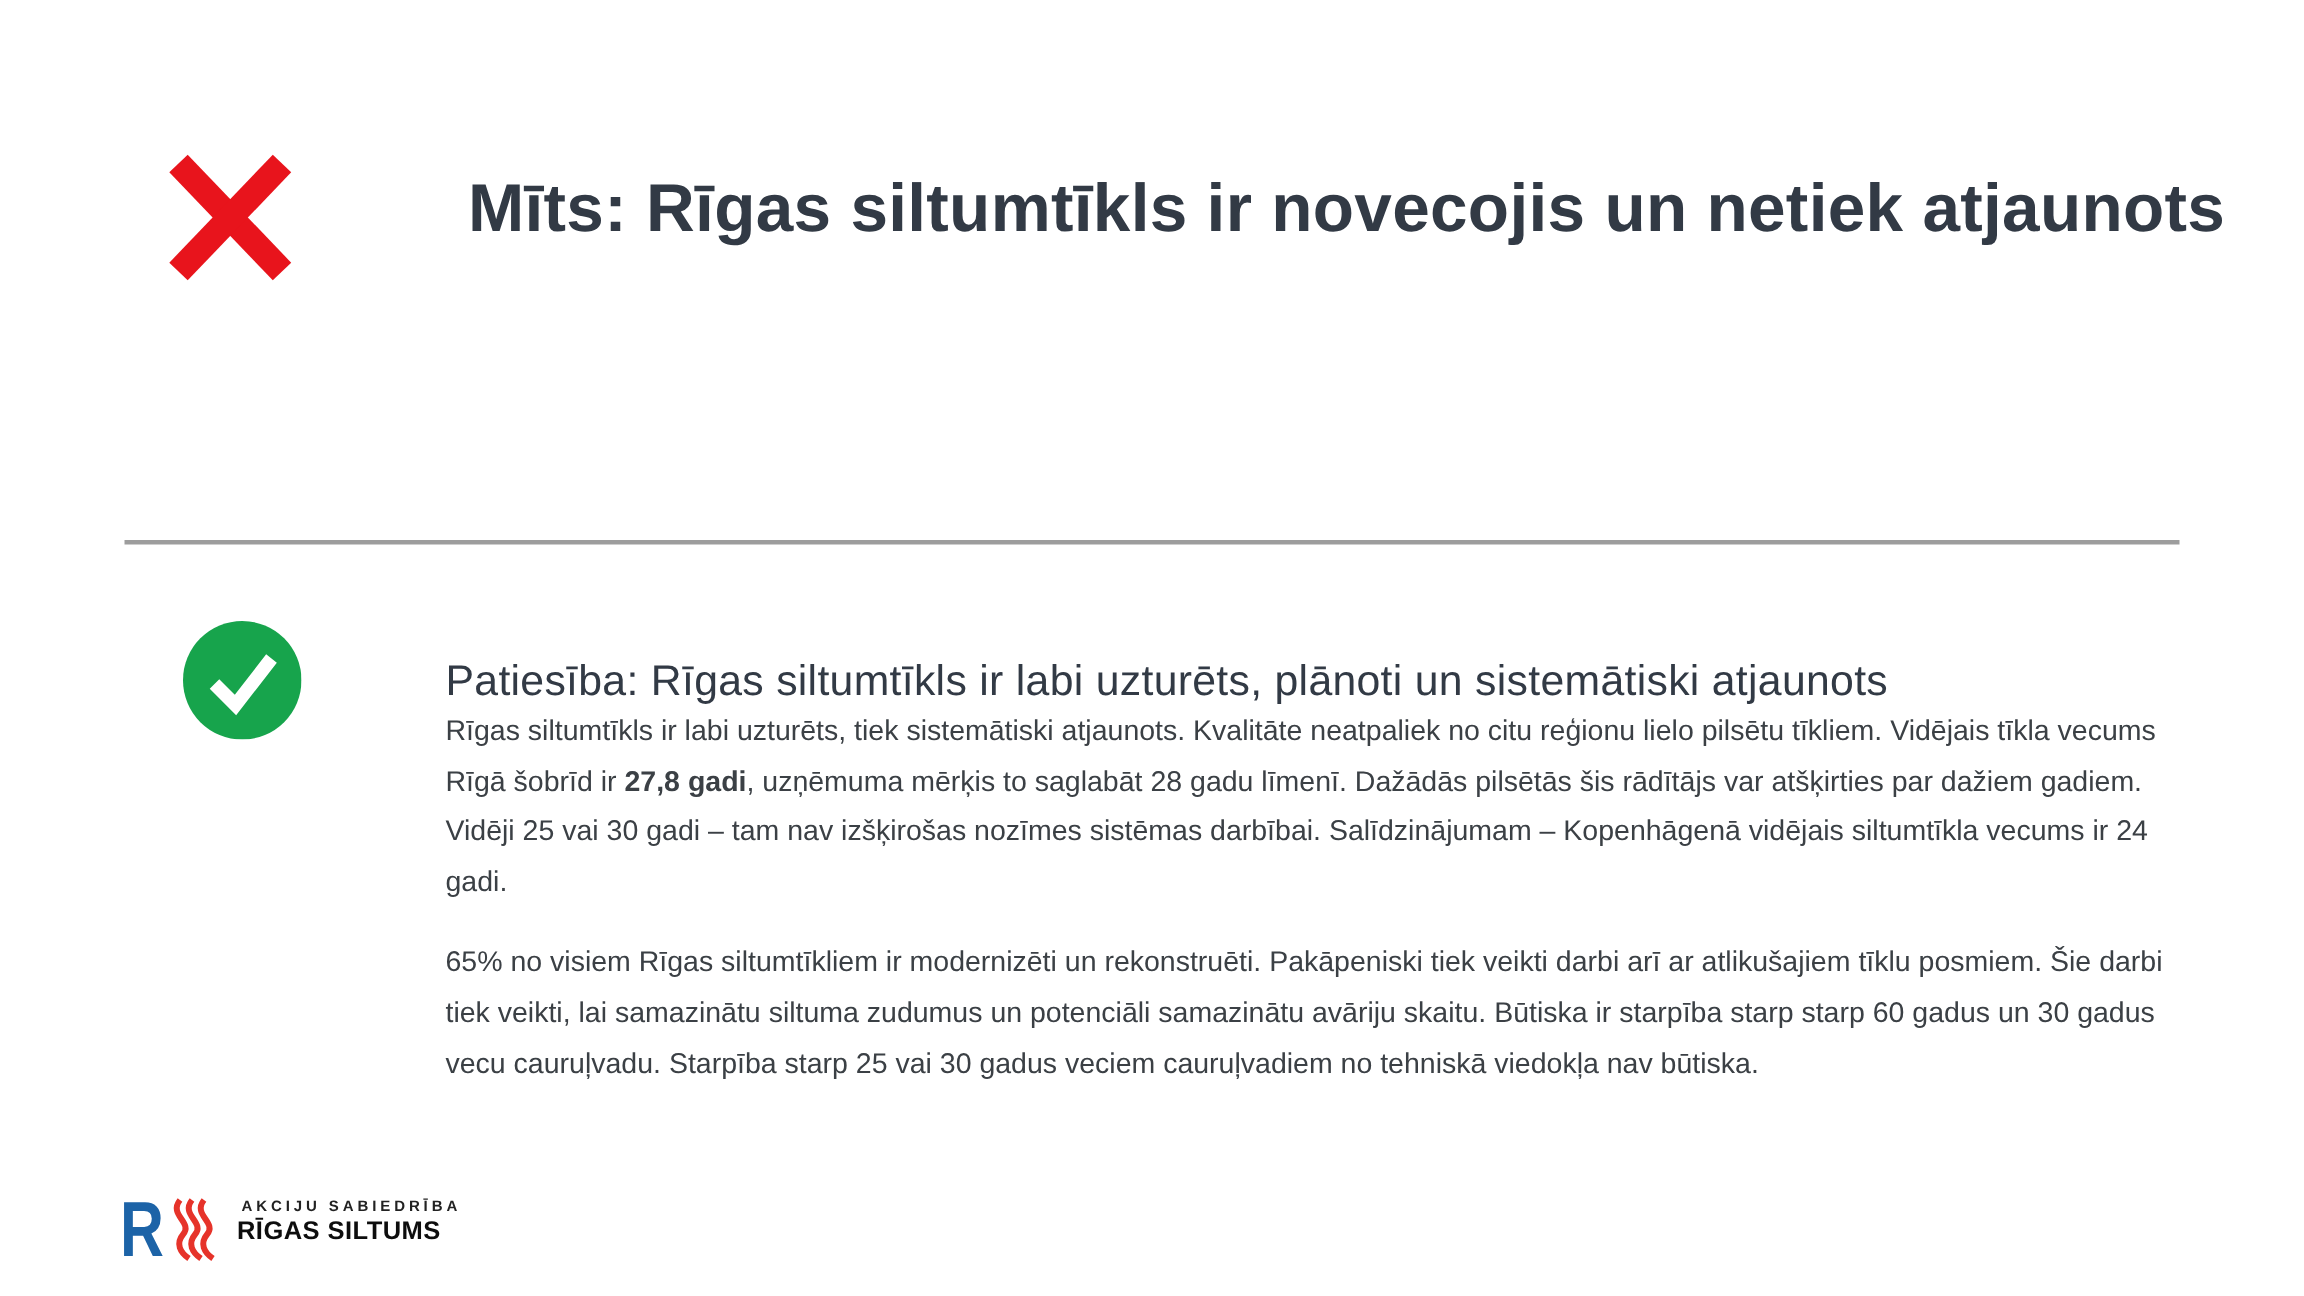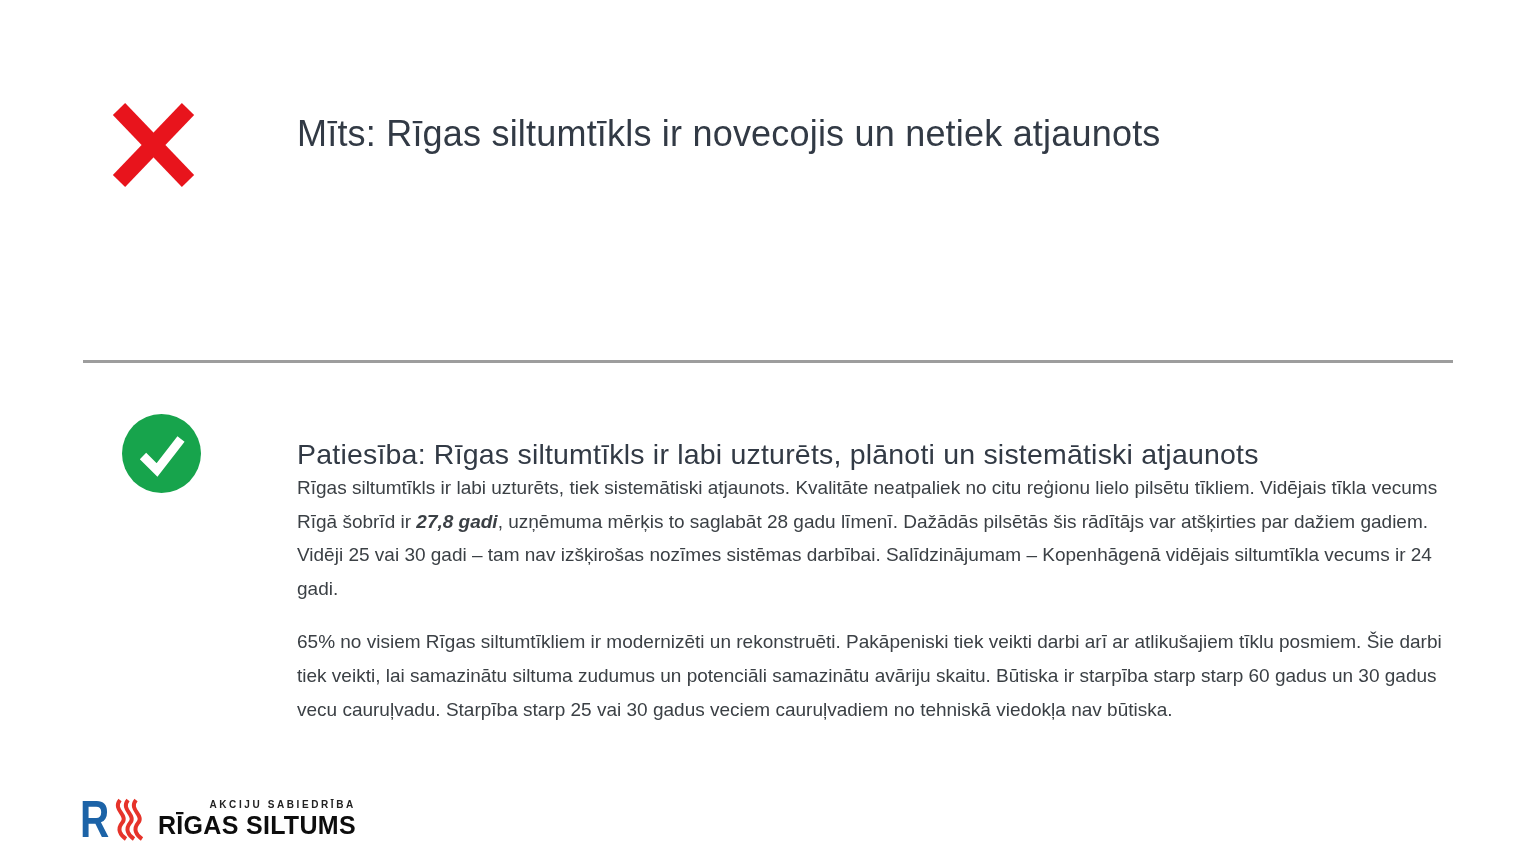--- a/index.html
+++ b/index.html
@@ -4,54 +4,54 @@
 <style>
   html,body { margin:0; padding:0; background:#ffffff; }
   .slide {
     position:relative; width:1536px; height:864px; background:#ffffff;
     font-family:"Liberation Sans", sans-serif; overflow:hidden;
   }
 
   
   .myth-icon { position:absolute; left:111px; top:101px; }
   .myth-heading {
-    position:absolute; left:297px; top:112px; width:1200px;
-    font-size:36px; font-weight:400; color:#323a45; letter-spacing:0.2px;
+    position:absolute; left:312px; top:112px; width:1200px;
+    font-size:45px; font-weight:700; color:#323a45; letter-spacing:0.2px;
     line-height:1.2; white-space:nowrap;
   }
 
   
   .divider { position:absolute; left:83px; top:360px; width:1370px; height:3px; background:#9d9d9d; }
 
   
   .truth-icon { position:absolute; left:122px; top:414px; }
   .truth-heading {
     position:absolute; left:297px; top:410px; width:1200px;
     font-size:28.5px; font-weight:300; color:#323a45; letter-spacing:0.2px;
     white-space:nowrap;
     margin-top:28px;
   }
   .body-copy {
     position:absolute; left:297px; top:471px; width:1152px;
     font-size:19px; line-height:33.6px; color:#3b4045;
   }
   .body-copy p { margin:0 0 20px 0; }
-  .body-copy .bold { font-weight:700;font-style:italic; }
+  .body-copy .bold { font-weight:700; }
 
   
   .logo { position:absolute; left:80px; top:798px; display:flex; align-items:flex-start; }
   .logo-mark { flex:0 0 auto; }
   .logo-text { margin-left:8px; padding-top:1px; }
   .logo-top {
     font-size:10px; font-weight:700; letter-spacing:2.6px; color:#222222;
     margin-left:3px;
     text-align:right;
   }
   .logo-name {
-    font-size:25px; font-weight:700; color:#0d0d0d; letter-spacing:0.3px;
+    font-size:17px; font-weight:700; color:#0d0d0d; letter-spacing:0.3px;
     margin-top:1px; white-space:nowrap;
   }
 </style>
 </head>
 <body>
 
 <div class="slide">
 
   <div class="myth-icon">
     <svg width="85" height="88" viewBox="0 0 85 88">

